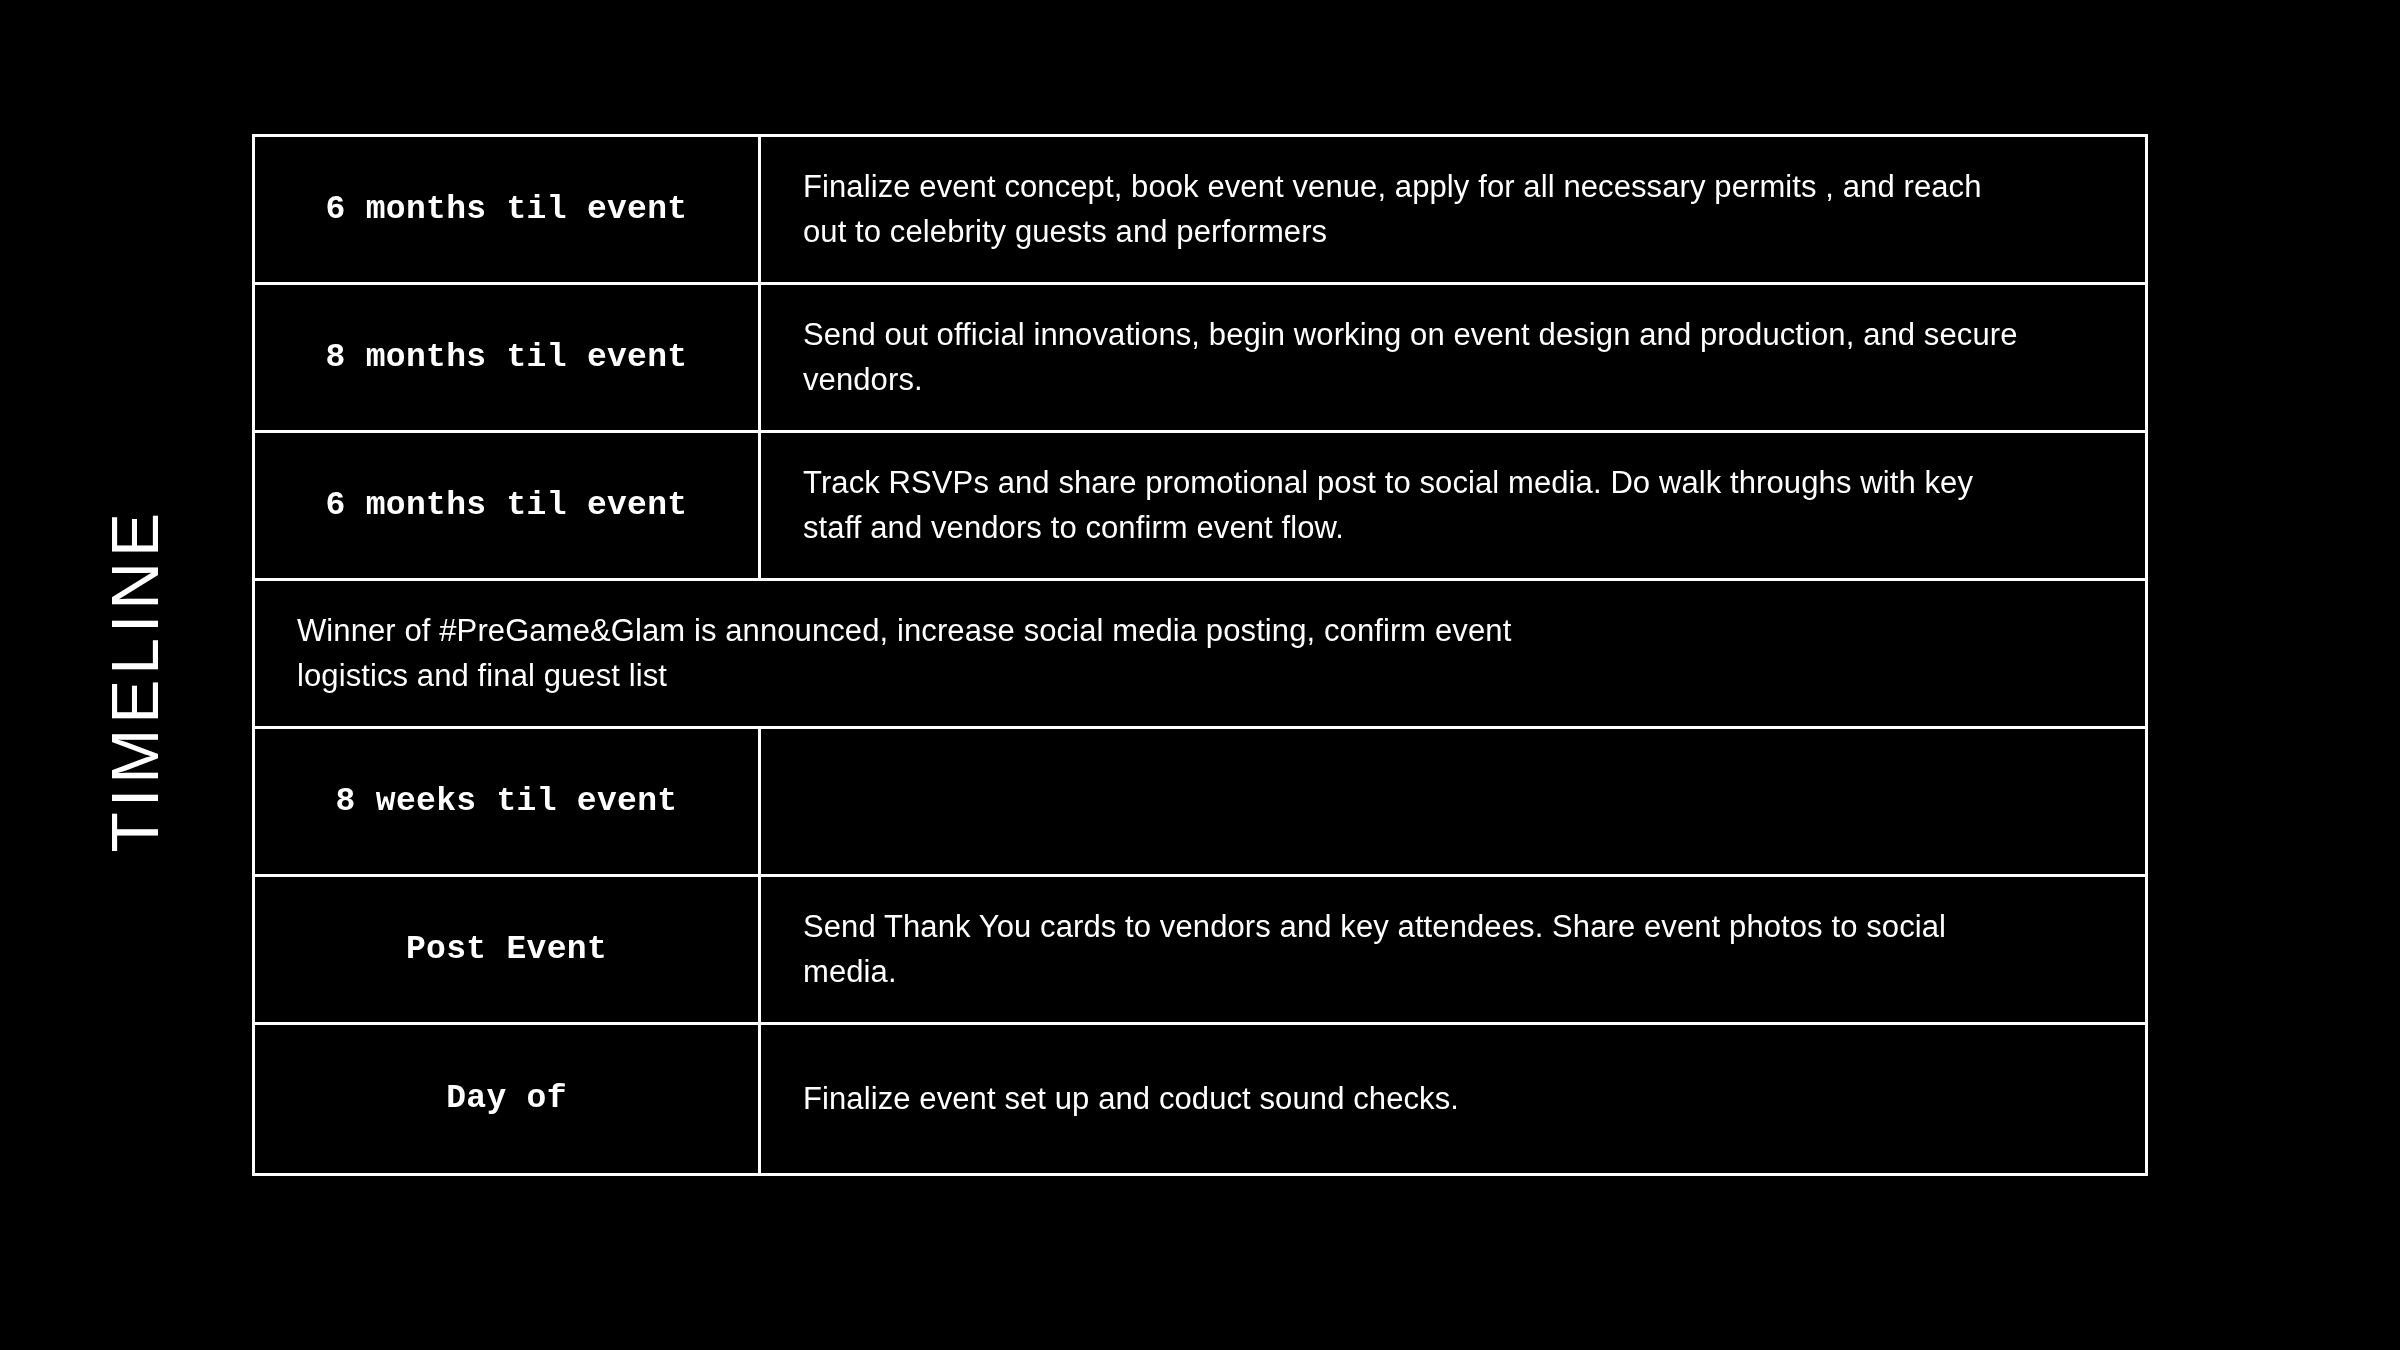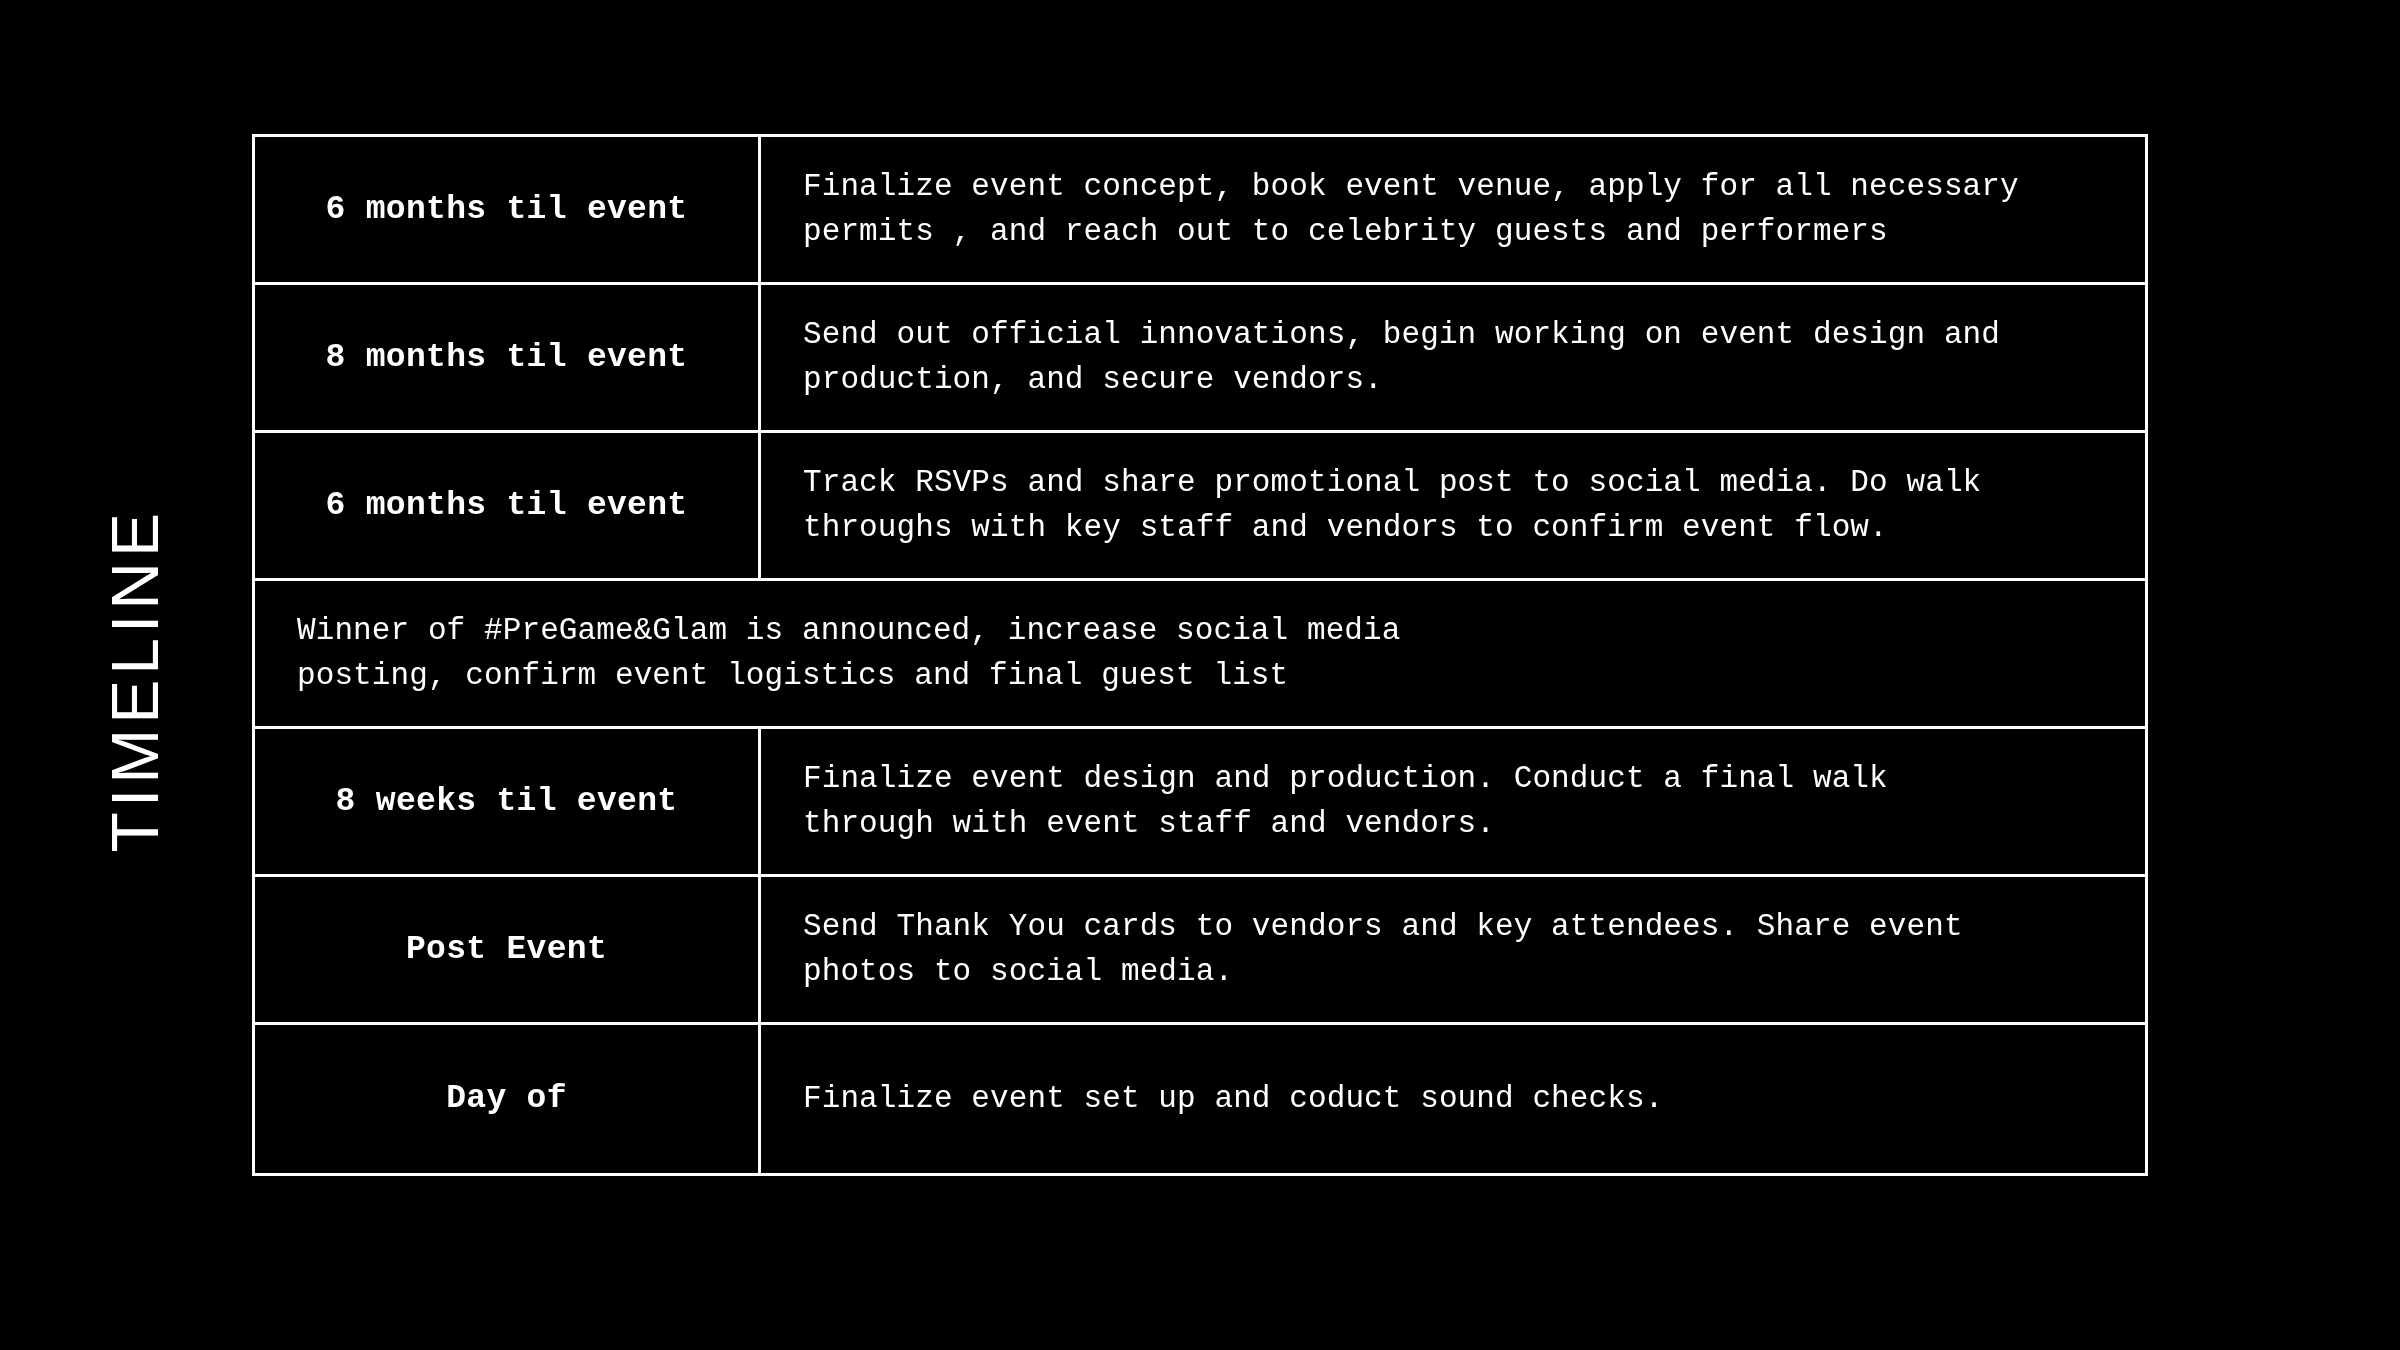--- a/index.html
+++ b/index.html
@@ -83,21 +83,20 @@
     text-align: center;
     line-height: 1.25;
     font-family: Liberation Mono, monospace;
   }
   .cell-desc {
     flex: 1 1 auto;
     box-sizing: border-box;
     display: flex;
     align-items: center;
     padding: 10px 20px 10px 42px;
-    font-family: Liberation Mono, monospace;
   }
   .cell-desc span {
     font-size: 31px;
     font-weight: 400;
     line-height: 1.42;
     letter-spacing: 0.1px;
     max-width: 1230px;
     display: block;
   }
 </style>
@@ -142,23 +141,20 @@
     <div class="row">
       <div class="cell-desc">
         <span>Winner of #PreGame&amp;Glam is announced, increase social media posting, confirm event logistics and final guest list</span>
       </div>
     </div>
 
     <div class="row">
       <div class="cell-label">
         <span>8 weeks til event</span>
       </div>
-      <div class="cell-desc">
-        <span>Finalize event design and production. Conduct a final walk through with event staff and vendors.</span>
-      </div>
     </div>
 
     <div class="row">
       <div class="cell-label">
         <span>Post Event</span>
       </div>
       <div class="cell-desc">
         <span>Send Thank You cards to vendors and key attendees. Share event photos to social media.</span>
       </div>
     </div>

